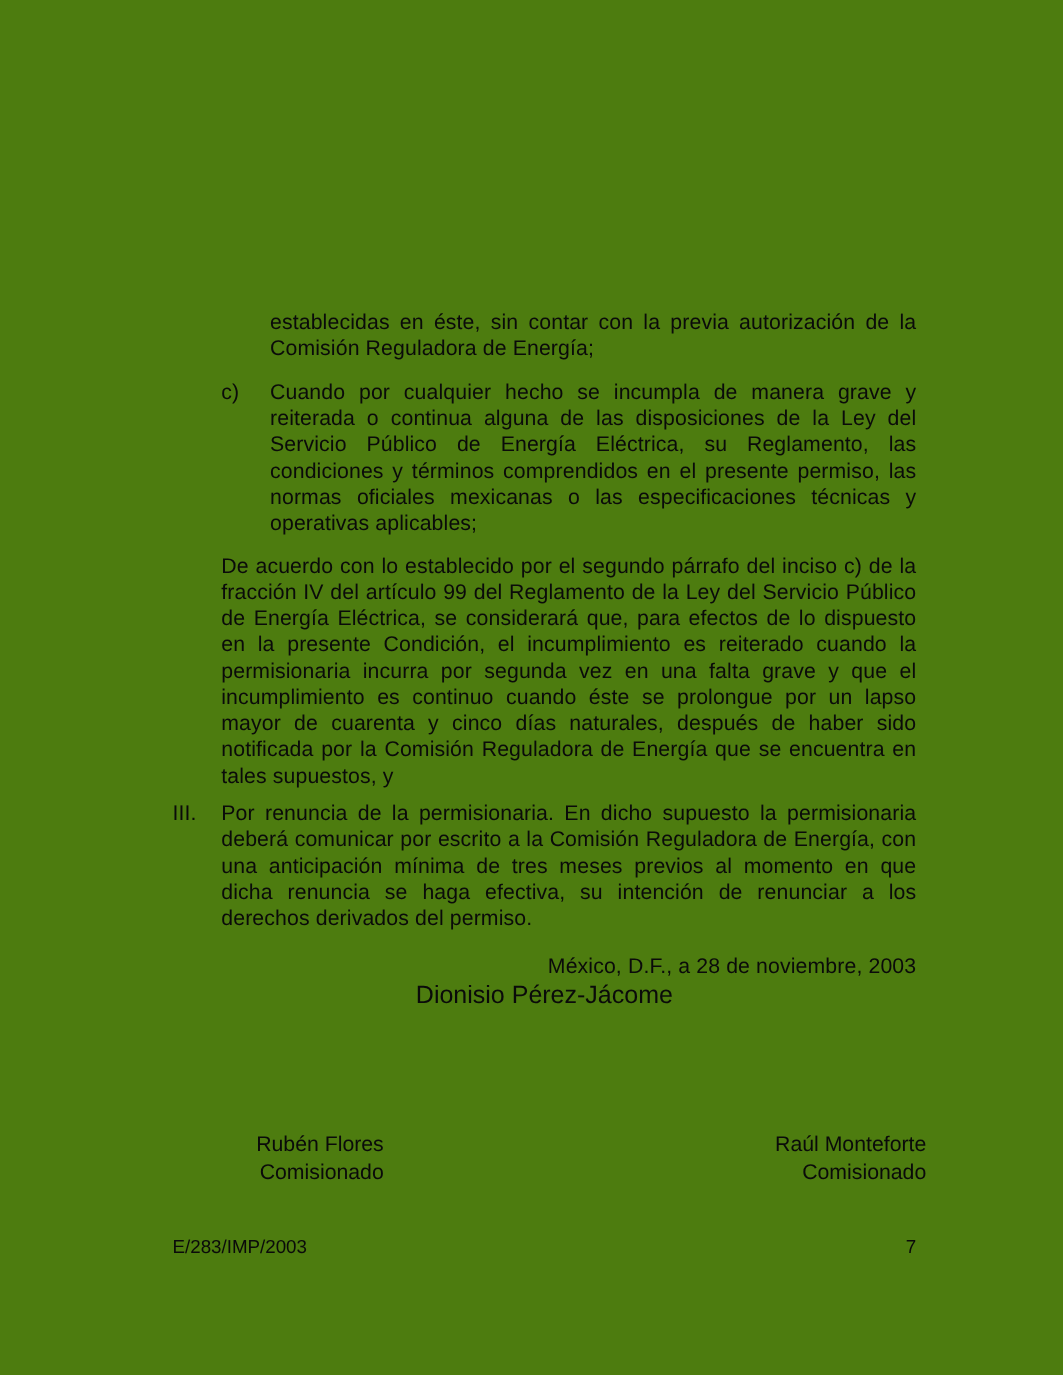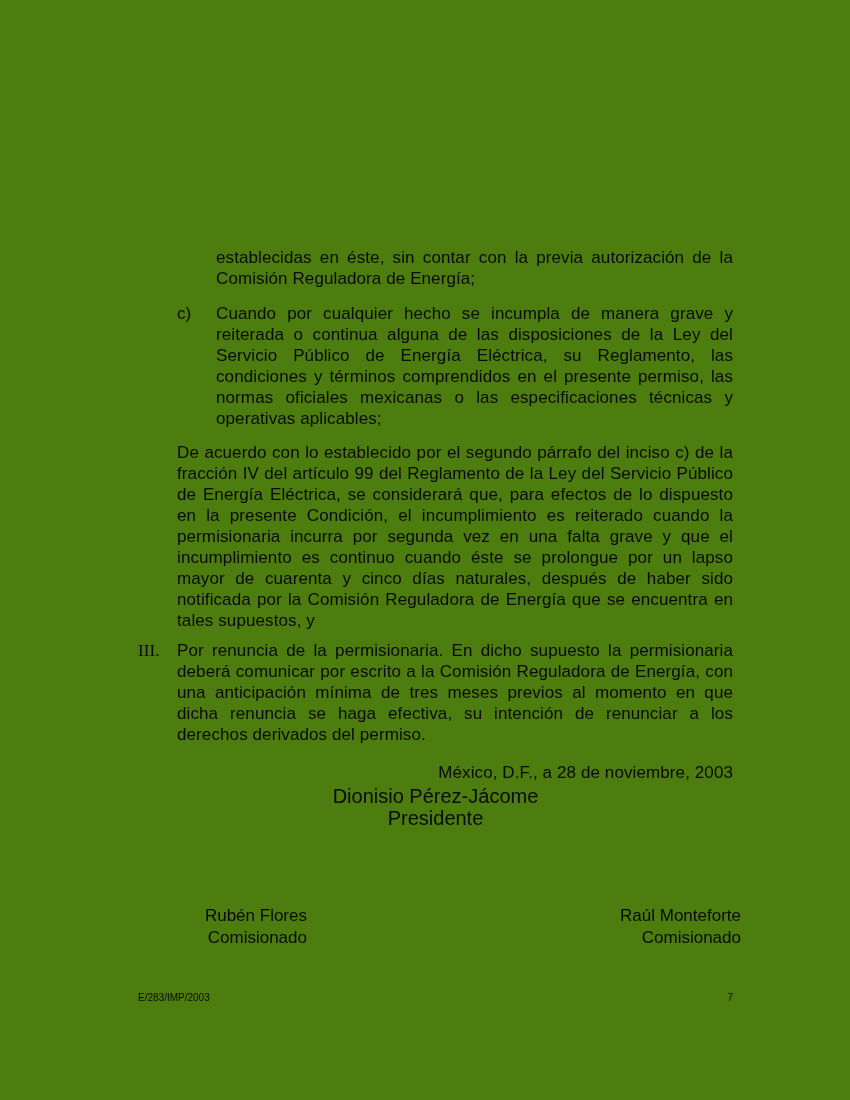--- a/index.html
+++ b/index.html
@@ -53,21 +53,20 @@
   
   .item-iii {
     position: relative;
     padding-left: 39px;
     margin-bottom: 8px;
   }
   .item-iii .marker {
     position: absolute;
     left: 0;
     top: 0;
-    font-family: Liberation Serif, serif;
   }
   .dateline {
     text-align: right;
   }
   .sig-president {
     position: absolute;
     left: 138px;
     top: 785px;
     width: 595px;
     text-align: center;
@@ -93,21 +92,21 @@
     line-height: 22px;
   }
   .footer {
     position: absolute;
     left: 138px;
     top: 990px;
     width: 595px;
     display: flex;
     justify-content: space-between;
     align-items: flex-start;
-    font-size: 10px;
+    font-size: 15px;
     line-height: 16px;
   }
 </style>
 </head>
 <body>
 
 <div class="page">
 
   <div class="textblock">
 
@@ -124,21 +123,20 @@
       <span class="marker">III.</span>
       <span>Por renuncia de la permisionaria. En dicho supuesto la permisionaria deberá comunicar por escrito a la Comisión Reguladora de Energía, con una anticipación mínima de tres meses previos al momento en que dicha renuncia se haga efectiva, su intención de renunciar a los derechos derivados del permiso.</span>
     </div>
 
     <p class="dateline">México, D.F., a 28 de noviembre, 2003</p>
 
   </div>
 
   <div class="sig-president">
     <div>Dionisio Pérez-Jácome</div>
-    <div>Presidente</div>
   </div>
 
   <div class="sig-left">
     <div>Rubén Flores</div>
     <div>Comisionado</div>
   </div>
 
   <div class="sig-right">
     <div>Raúl Monteforte</div>
     <div>Comisionado</div>

